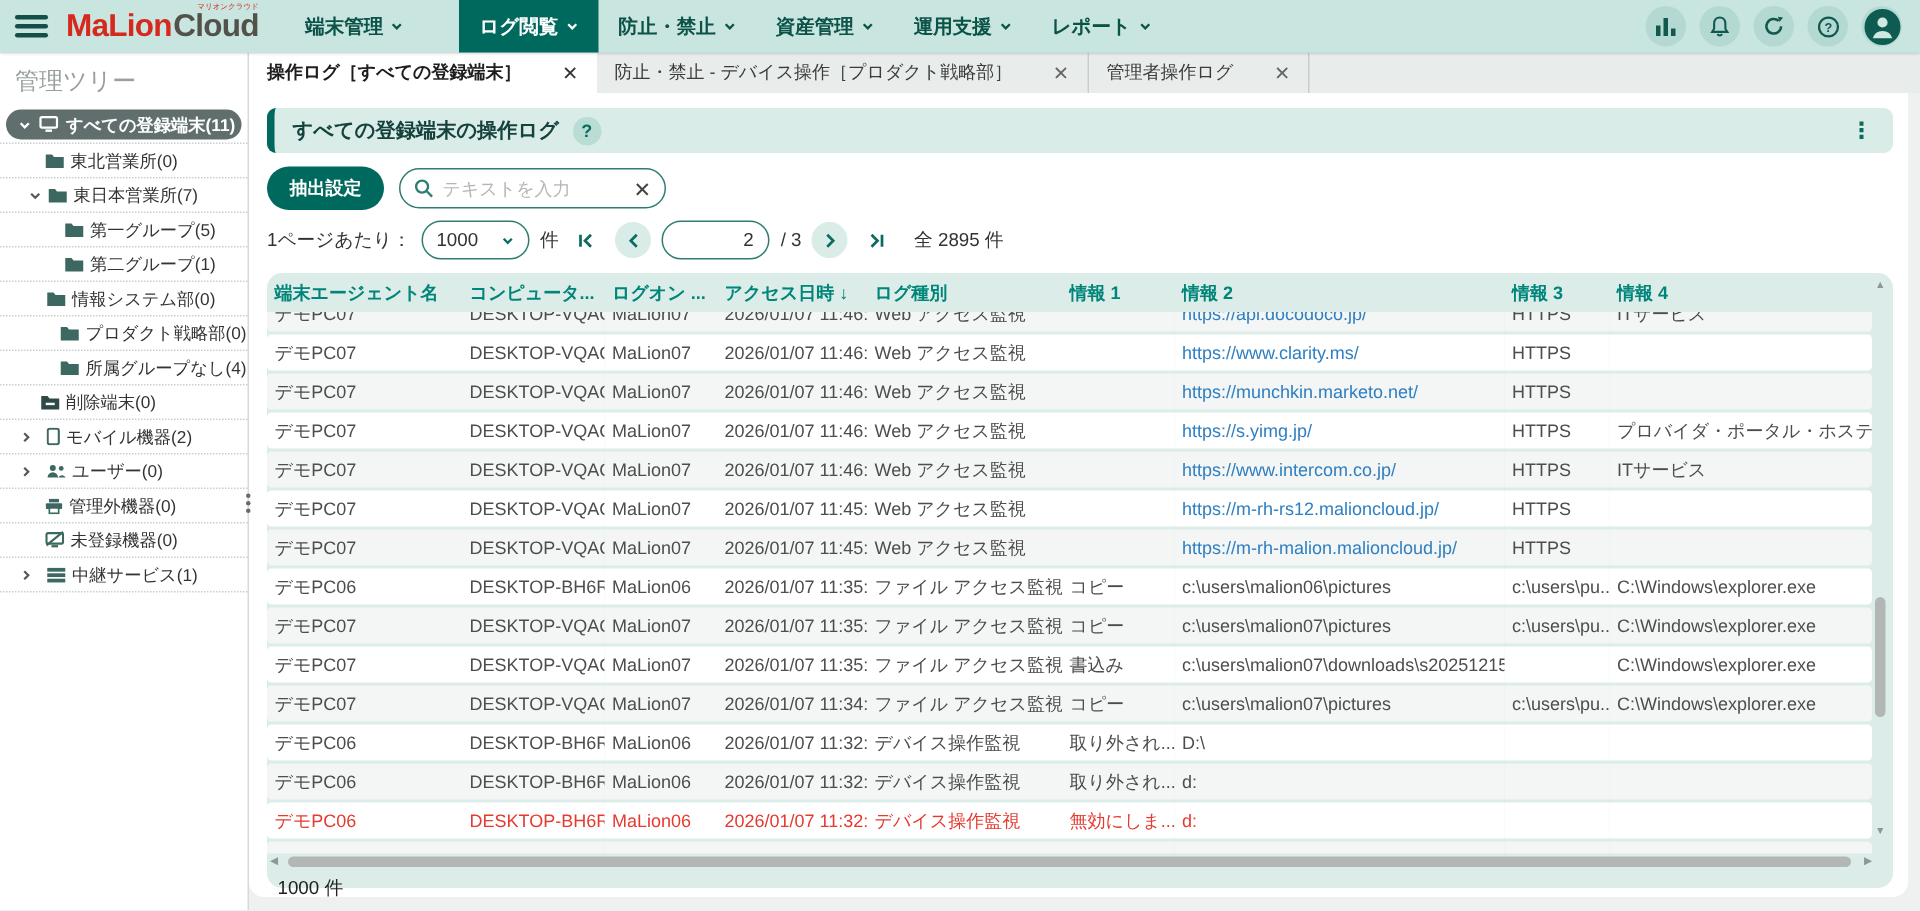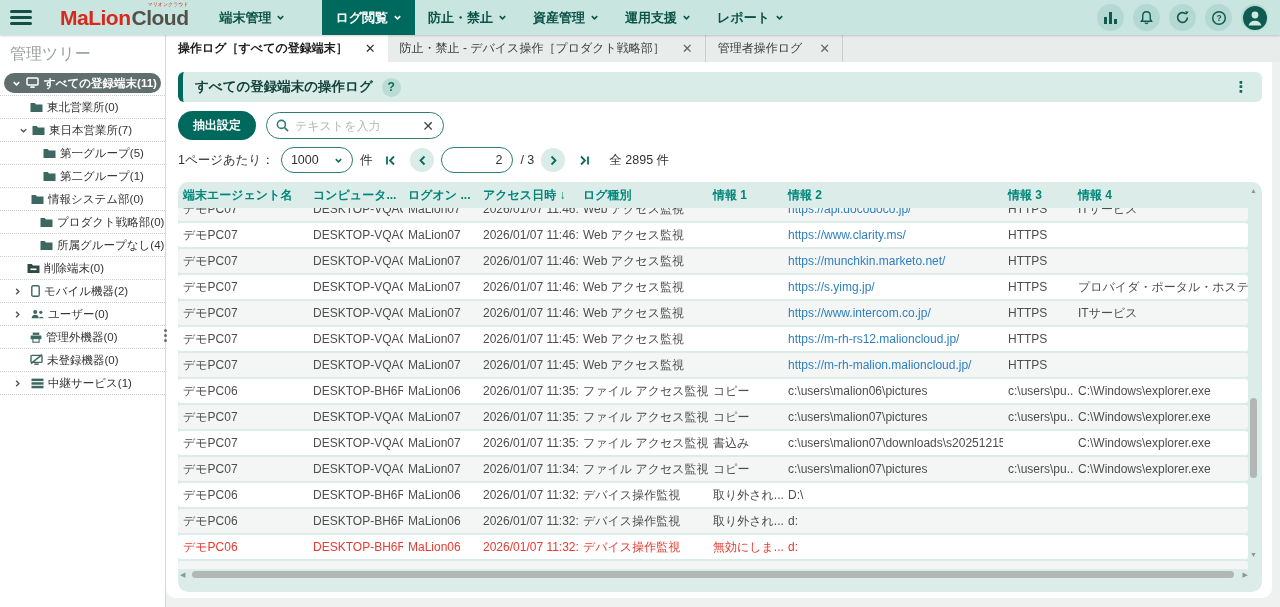--- a/index.html
+++ b/index.html
@@ -4,21 +4,21 @@
 <style>
   * { box-sizing: border-box; margin: 0; padding: 0; }
   html,body { width:1280px; height:607px; overflow:hidden;
     font-family:"Liberation Sans","DejaVu Sans",sans-serif; background:#eef1f0; }
 
   
   .topbar { height:35px; background:#c8e5e0; display:flex; align-items:stretch;
     position:relative; z-index:5; box-shadow:0 1px 2px rgba(0,0,0,.18); }
   .hamburger { align-self:center; margin-left:10px; width:22px; cursor:pointer; color:#134f47; }
   .hamburger span { display:block; height:2.5px; background:#134f47; margin:3.5px 0; border-radius:2px; }
-  .logo { align-self:center; margin-left:28px; display:flex; align-items:baseline; white-space:nowrap; }
+  .logo { align-self:center; margin-left:12px; display:flex; align-items:baseline; white-space:nowrap; }
   .logo-malion { color:#d7281d; font-weight:800; font-size:21px; letter-spacing:-.5px; }
   .logo-cloud { color:#53524a; font-weight:800; font-size:21px; letter-spacing:-.5px; position:relative; margin-left:1px; }
   .logo-ruby { position:absolute; top:-5px; right:0; font-size:5px; color:#d7281d; font-weight:400; letter-spacing:0; }
   .nav { display:flex; margin-left:18px; align-items:stretch; }
   .nav-item { display:flex; align-items:center; gap:5px; padding:0 13px; font-size:13px;
     font-weight:bold; color:#0b5247; cursor:pointer; white-space:nowrap; }
   .nav-item.active { background:#00695d; color:#fff;margin-left:24px; }
   .nav-item .chev { display:flex; }
   .topbar-icons { margin-left:auto; margin-right:12px; display:flex; align-items:center; gap:9px; }
   .icon-btn { width:27px; height:27px; border-radius:50%; background:#b4d9d2; display:flex;
@@ -39,21 +39,21 @@
   .sel-pill { height:20px; background:#606f6e; border-radius:10px; color:#fff; display:flex;
     align-items:center; gap:5px; padding:0 8px; font-size:11.5px; font-weight:bold; cursor:pointer; white-space:nowrap; }
   .sel-pill .ticon,.sel-pill .tw { color:#fff; display:flex; }
   .resize-handle { position:absolute; right:-4px; top:292px; width:7px; color:#555;
     font-size:11px; line-height:4px; cursor:col-resize; }
   .resize-handle i { display:block; width:3px; height:3px; background:#6b6b6b; border-radius:50%; margin:2px auto; }
 
   
   .main { flex:1; display:flex; flex-direction:column; background:#eef1f0; min-width:0; }
   .tabbar { height:27px; background:#e8eceb; display:flex; align-items:stretch; font-size:12px; }
-  .tab { display:flex; align-items:center; gap:17px; padding:0 12px; color:#3c3c3c; cursor:pointer;
+  .tab { display:flex; align-items:center; gap:27px; padding:0 12px; color:#3c3c3c; cursor:pointer;
     border-right:1px solid #c9cecd; white-space:nowrap; }
   .tab.active { background:#fff; font-weight:bold; color:#1d1d1d; border-right:none; }
   .tab .x { color:#666; font-size:13px; line-height:1; cursor:pointer; }
   .tab.active .x { color:#333; font-weight:bold; }
 
   .panel { flex:1; background:#fff; margin:0 8px 9px 0; border-radius:0 0 10px 10px;
     padding:10px 10px 6px 12px; display:flex; flex-direction:column; min-height:0; }
 
   .panel-header { height:30px; background:#d9ece8; border-radius:6px; border-left:5px solid #00695d;
     display:flex; align-items:center; padding:0 8px 0 12px; flex:none; }
@@ -666,20 +666,21 @@
                   <td></td>
                 </tr>
               </tbody>
           </table>
         </div>
         <div class="hscroll">
           <span class="hs-arrow left">◀</span>
           <div class="thumb"></div>
           <span class="hs-arrow right">▶</span>
         </div>
+        <div class="tbl-footer">1000 件</div>
         <div class="vscroll">
           <span class="vs-arrow up">▲</span>
           <div class="thumb"></div>
           <span class="vs-arrow down">▼</span>
         </div>
       </div>
     </div>
   </div>
 </div>
 

